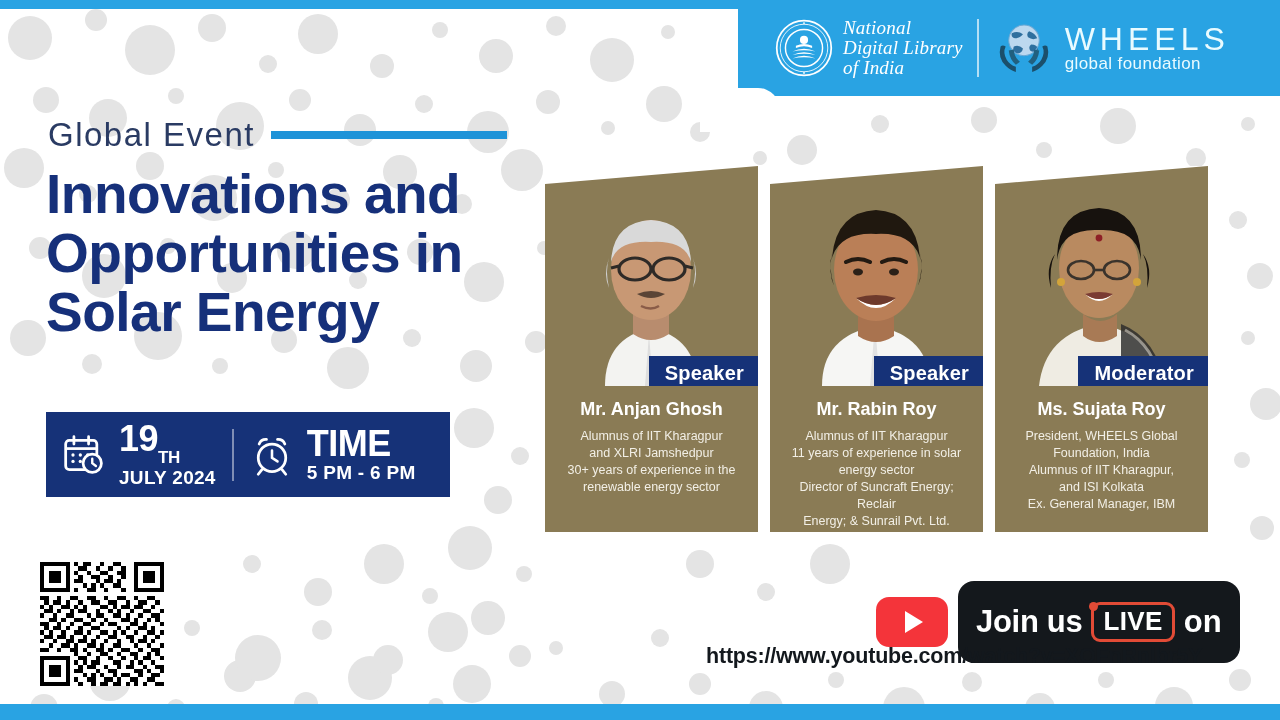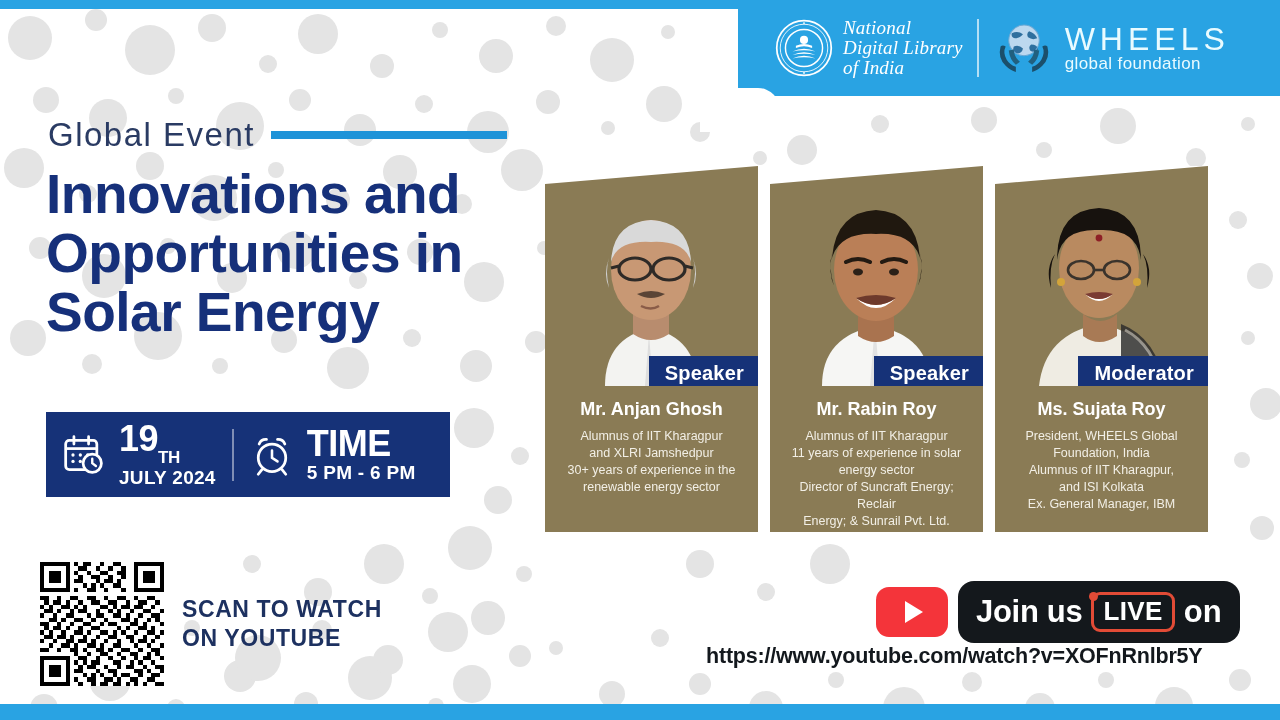--- a/index.html
+++ b/index.html
@@ -145,21 +145,21 @@
   .yt-row{position:absolute;left:876px;top:581px;z-index:10;display:flex;align-items:center;gap:10px;}
   .yt-icon{
     width:72px;height:50px;background:#f4343a;border-radius:13px;
     display:flex;align-items:center;justify-content:center;
   }
   .yt-tri{
     width:0;height:0;border-left:18px solid #fff;
     border-top:11px solid transparent;border-bottom:11px solid transparent;margin-left:4px;
   }
   .yt-pill{
-    background:#14181c;border-radius:16px;height:54px;padding:4px 18px;
+    background:#14181c;border-radius:16px;height:54px;padding:14px 18px;
     display:flex;align-items:center;gap:9px;
   }
   .yt-join{color:#ffffff;font-size:31px;font-weight:bold;letter-spacing:-.3px;}
   .yt-live{
     border:3px solid #e24b36;border-radius:9px;padding:1px 9px 2px;
     color:#ffffff;font-size:26px;font-weight:bold;letter-spacing:.4px;position:relative;
   }
   .yt-live::before{
     content:"";position:absolute;left:-5px;top:-3px;width:9px;height:9px;border-radius:50%;
     background:#e24b36;
@@ -701,24 +701,20 @@
         <rect x="9" y="28" width="1" height="1"></rect>
           <rect x="12" y="28" width="1" height="1"></rect>
         <rect x="14" y="28" width="2" height="1"></rect>
           <rect x="17" y="28" width="2" height="1"></rect>
         <rect x="20" y="28" width="1" height="1"></rect>
           <rect x="22" y="28" width="1" height="1"></rect>
         <rect x="24" y="28" width="1" height="1"></rect>
           <rect x="27" y="28" width="2" height="1"></rect>
       </g>
     </svg>
-    <div class="qr-text">
-      <div>SCAN TO WATCH</div>
-      <div>ON YOUTUBE</div>
-    </div>
   </div>
 
   <div class="yt-row">
     <div class="yt-icon">
       <div class="yt-tri"></div>
     </div>
     <div class="yt-pill">
       <span class="yt-join">Join us</span>
       <span class="yt-live">LIVE</span>
       <span class="yt-on">on</span>

